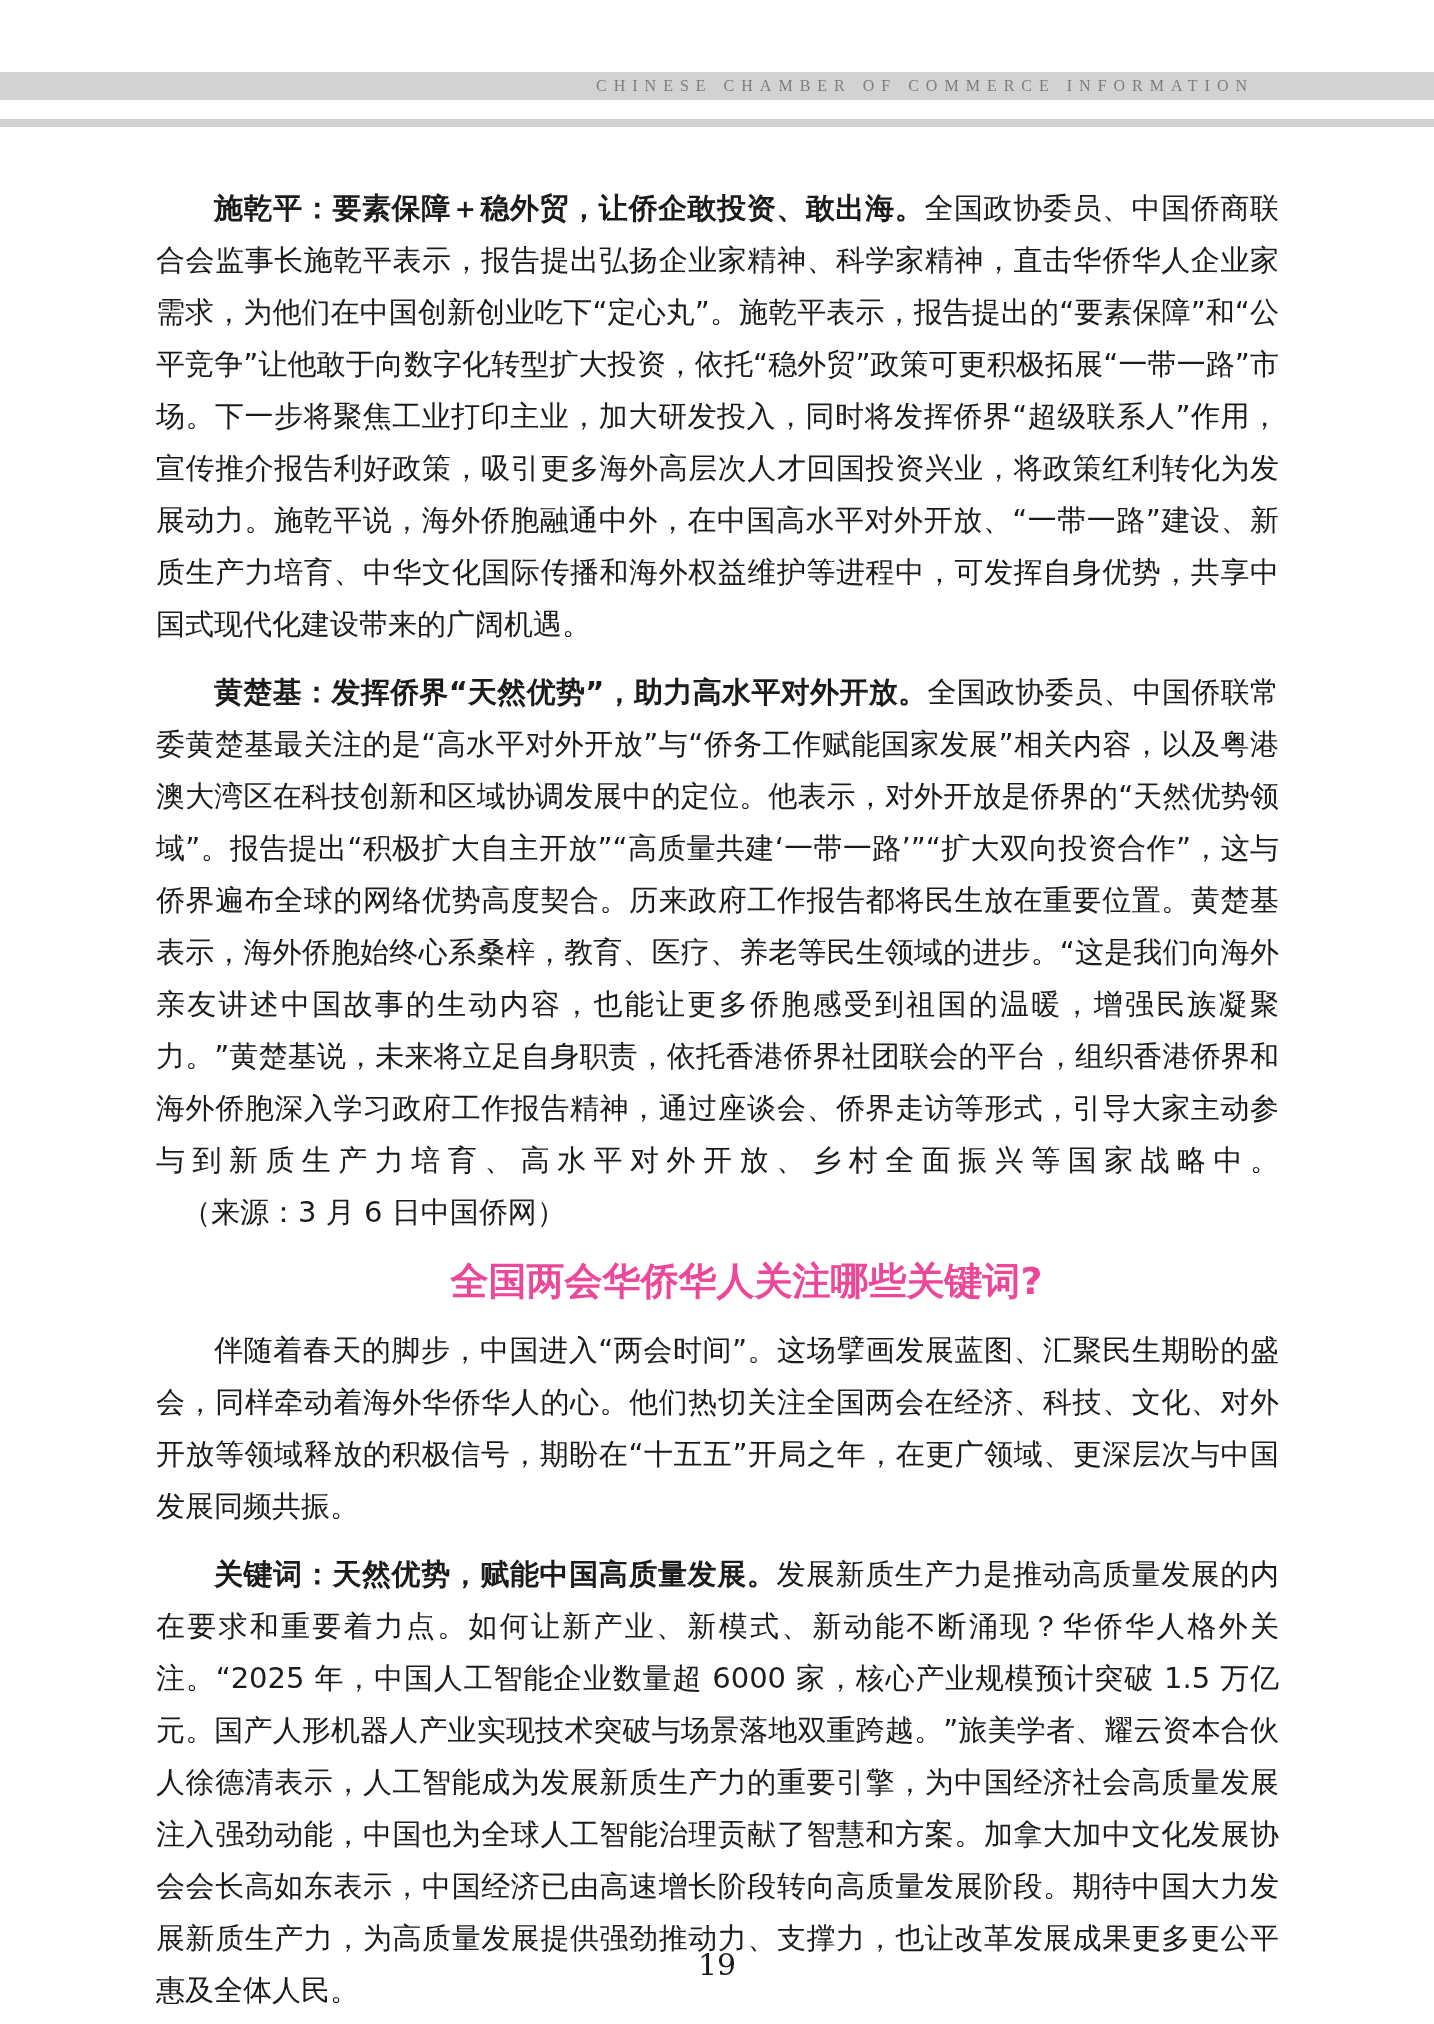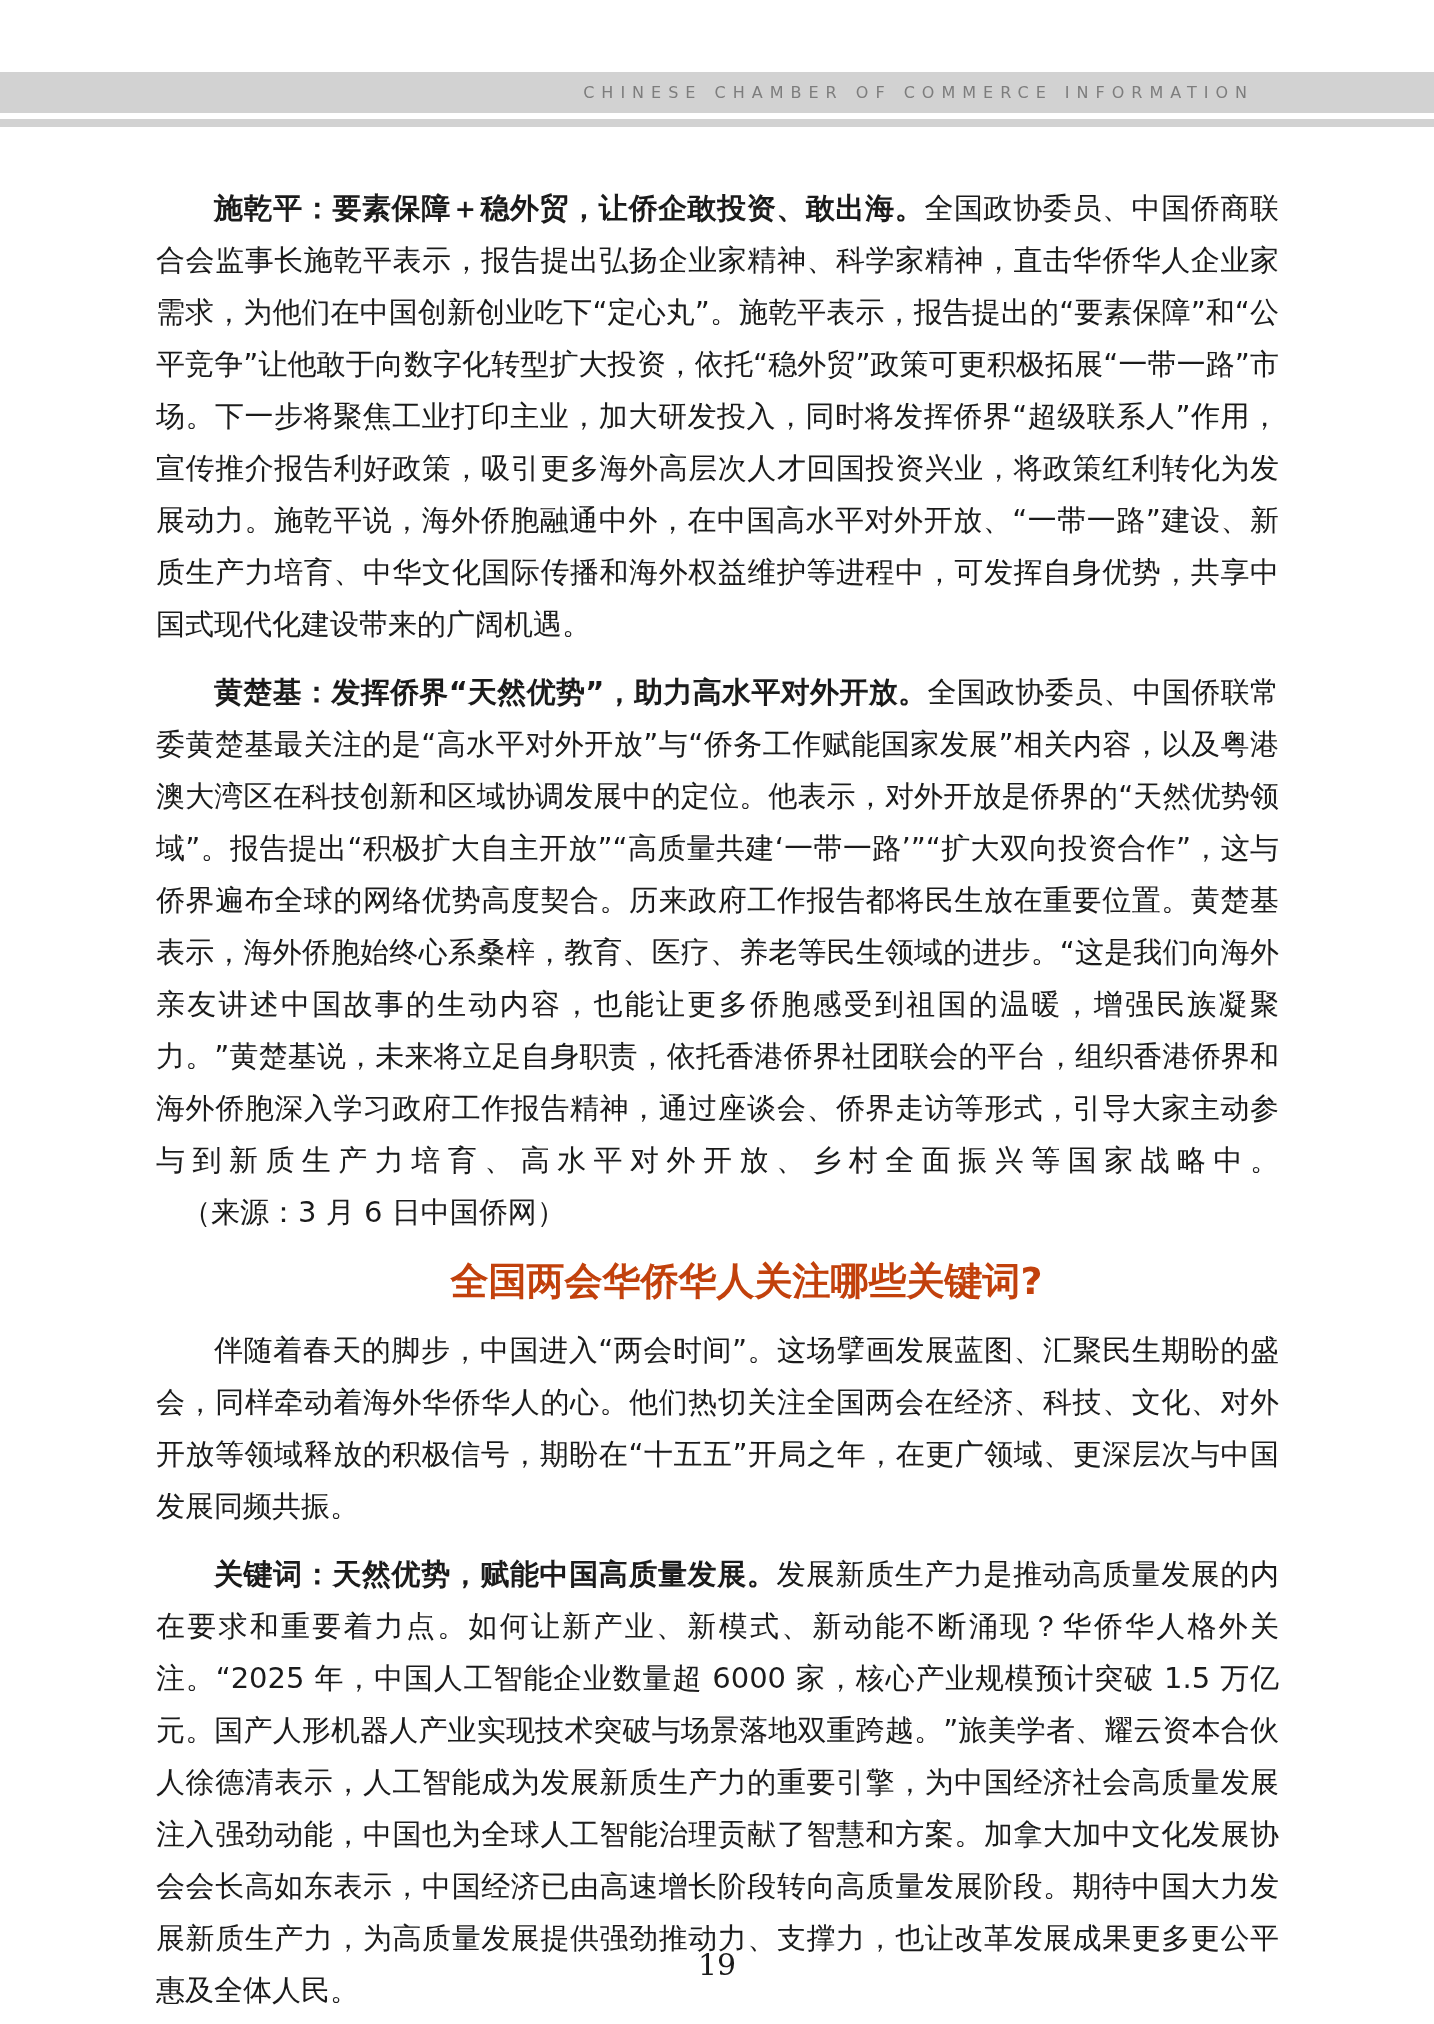--- a/index.html
+++ b/index.html
@@ -13,27 +13,28 @@
     height: 2024px;
     font-family: "DejaVu Sans", "Liberation Sans", sans-serif;
     color: #1b1b1b;
     overflow: hidden;
   }
   .header-band {
     position: absolute;
     top: 72px;
     left: 0;
     width: 100%;
-    height: 41px;
+    height: 28px;
     background: #d2d2d2;
     display: flex;
     align-items: center;
     justify-content: flex-end;
     padding-right: 180px;
     box-sizing: border-box;
+    font-family: Liberation Serif, serif;
   }
   .header-band-text {
     color: #7d7d7d;
     font-size: 16px;
     letter-spacing: 7px;
     white-space: nowrap;
   }
   .header-band-thin {
     position: absolute;
     top: 119px;
@@ -64,21 +65,21 @@
     margin-left: 0.9em;
     white-space: nowrap;
   }
   .article-title {
     margin: 38px 0 34px 0;
     text-align: center;
     text-indent: 0;
     font-size: 38px;
     line-height: 54px;
     font-weight: bold;
-    color: #c2410c;
+    color: #ec4899;
   }
   .page-number {
     position: absolute;
     bottom: 42px;
     left: 0;
     width: 100%;
     text-align: center;
     font-family: "DejaVu Serif", "Liberation Serif", serif;
     font-size: 30px;
     color: #1b1b1b;

